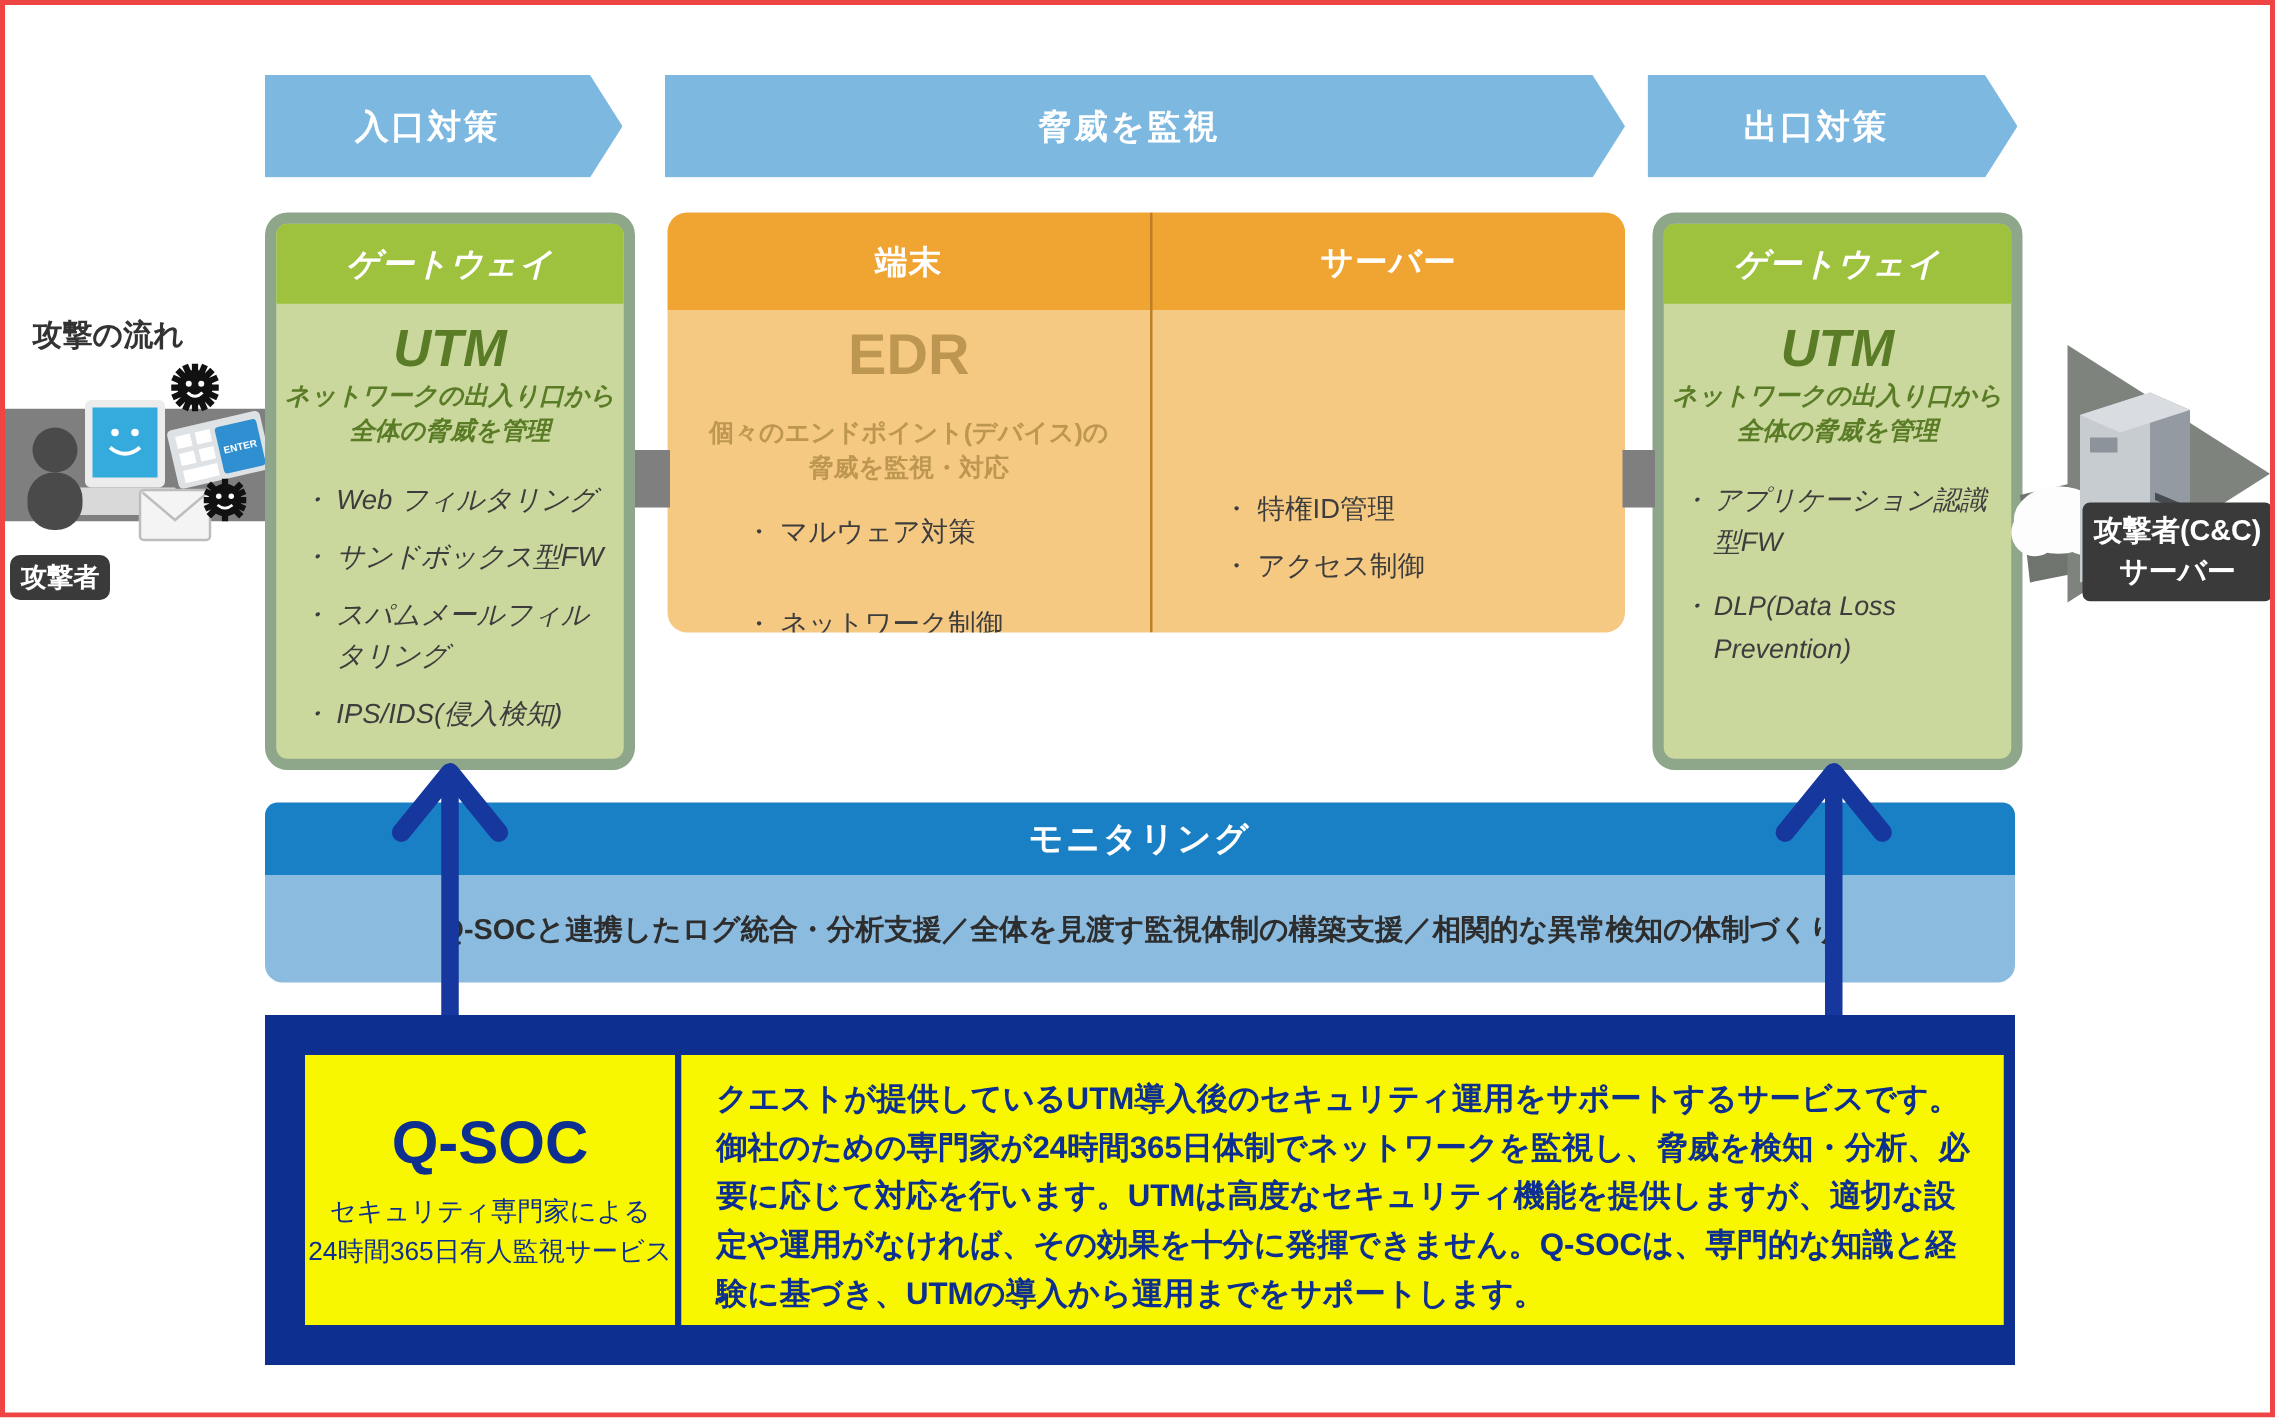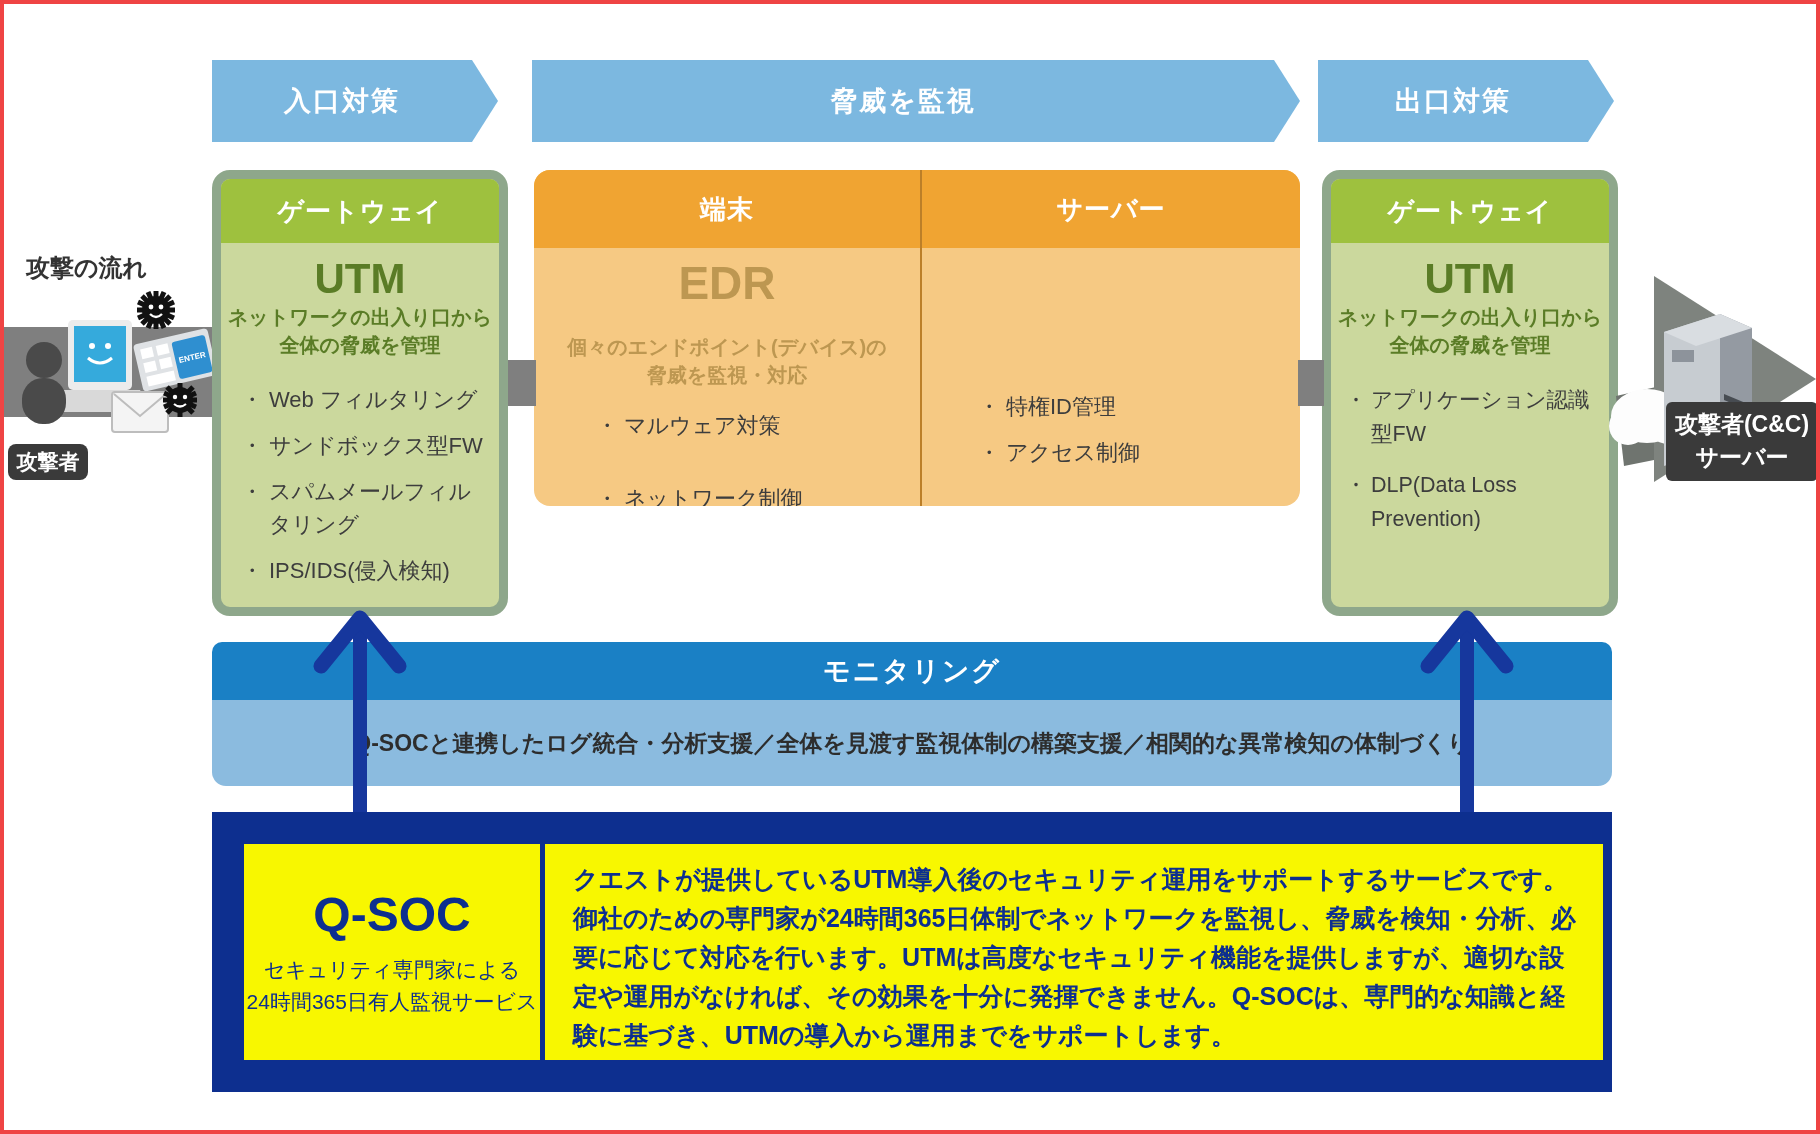--- a/index.html
+++ b/index.html
@@ -14,21 +14,21 @@
     font-size:27px; font-weight:bold; display:flex; align-items:center; justify-content:center;
     clip-path:polygon(0 0, calc(100% - 26px) 0, 100% 50%, calc(100% - 26px) 100%, 0 100%);
     padding-right:26px; box-sizing:border-box; letter-spacing:2px;
   }
   #arrow-entrance{left:208px; width:286px;}
   #arrow-internal{left:528px; width:768px;}
   #arrow-exit{left:1314px; width:296px;}
   
   .gw-box{
     position:absolute; top:166px; height:446px; background:#cbd89d;
-    border:9px solid #8ea78b; border-radius:18px; box-sizing:border-box; overflow:hidden;
+    border:9px solid #8ea78b; border-radius:18px; box-sizing:border-box; overflow:hidden;font-style:italic;
   }
   #entrance-box{left:208px; width:296px;}
   #exit-box{left:1318px; width:296px;}
   .gw-header{height:64px; background:#9ec13e; display:flex; align-items:center; justify-content:center;
     color:#fff; font-size:26px; font-weight:bold; letter-spacing:1px;}
   .gw-title{margin-top:12px; text-align:center; font-size:42px; font-weight:bold; color:#5a7c26;}
   .gw-sub{text-align:center; font-size:20px; color:#5a7c26; line-height:1.4; font-weight:bold;}
   .bullets{margin-top:24px; padding:0 8px 0 20px; font-size:22px; color:#3d3d3d;}
   .bullet{position:relative; padding-left:28px; margin-bottom:13px; line-height:1.5;}
   .bullet::before{content:"・"; position:absolute; left:0; top:0;}

